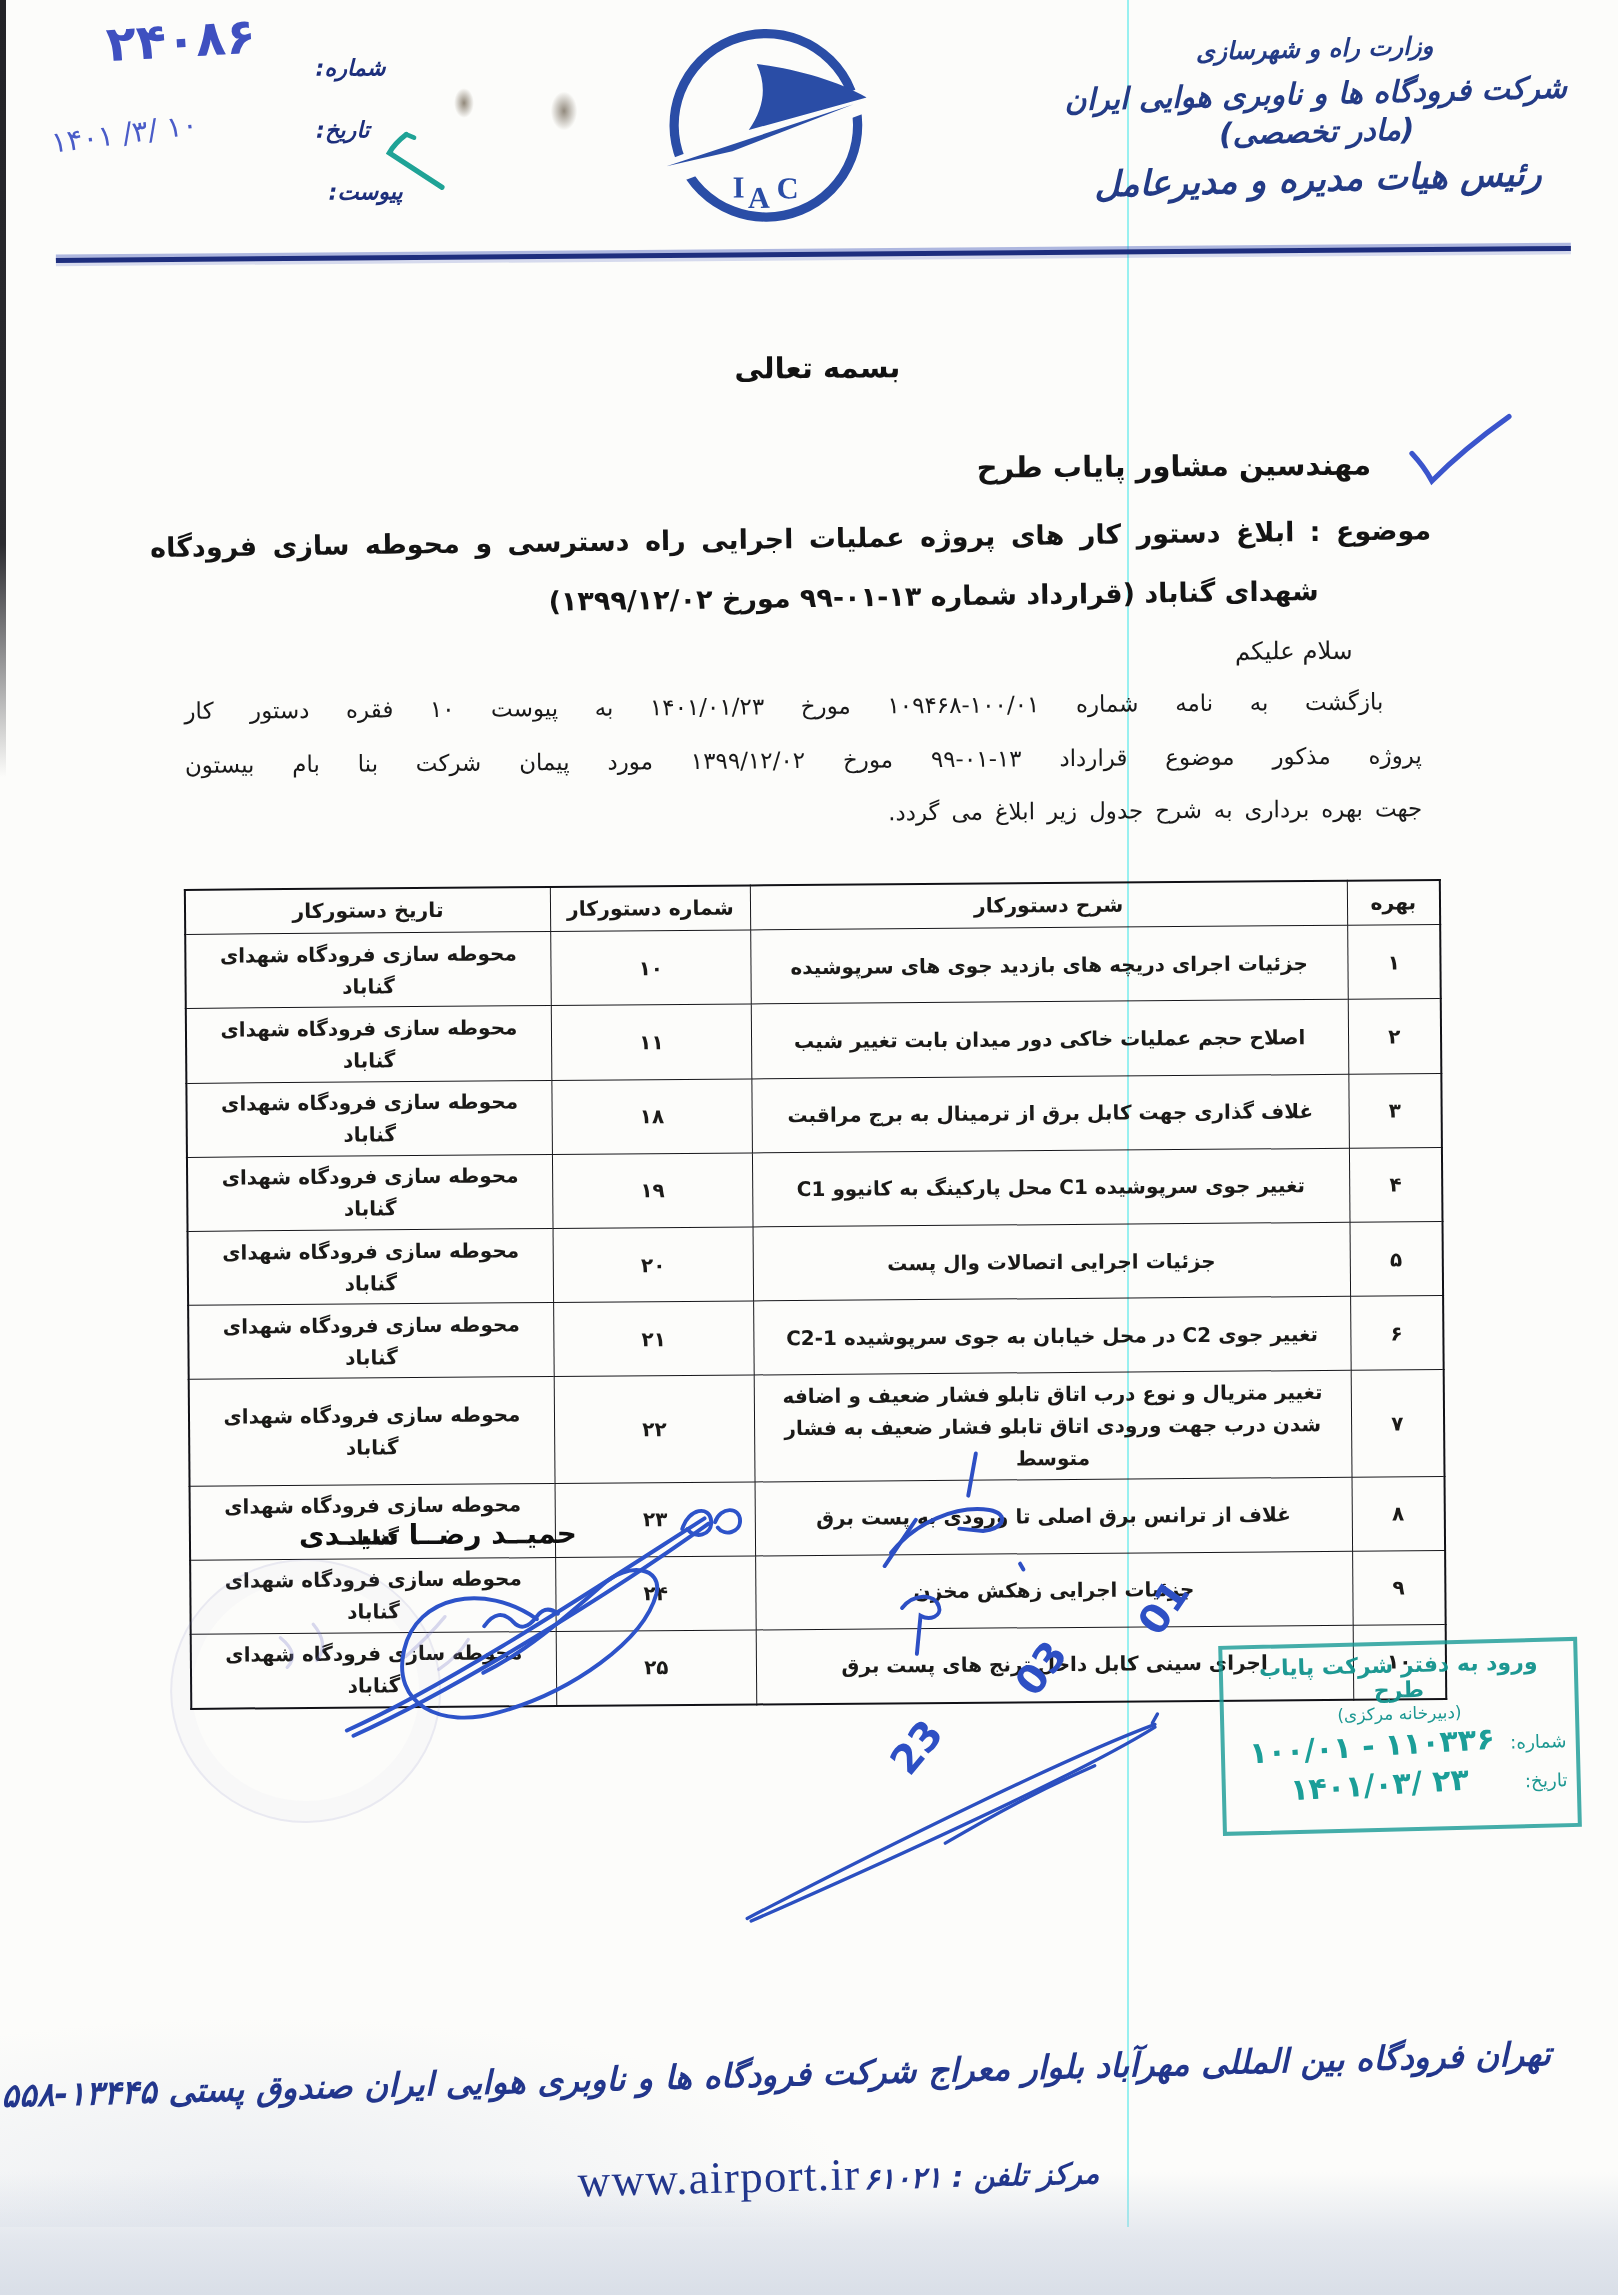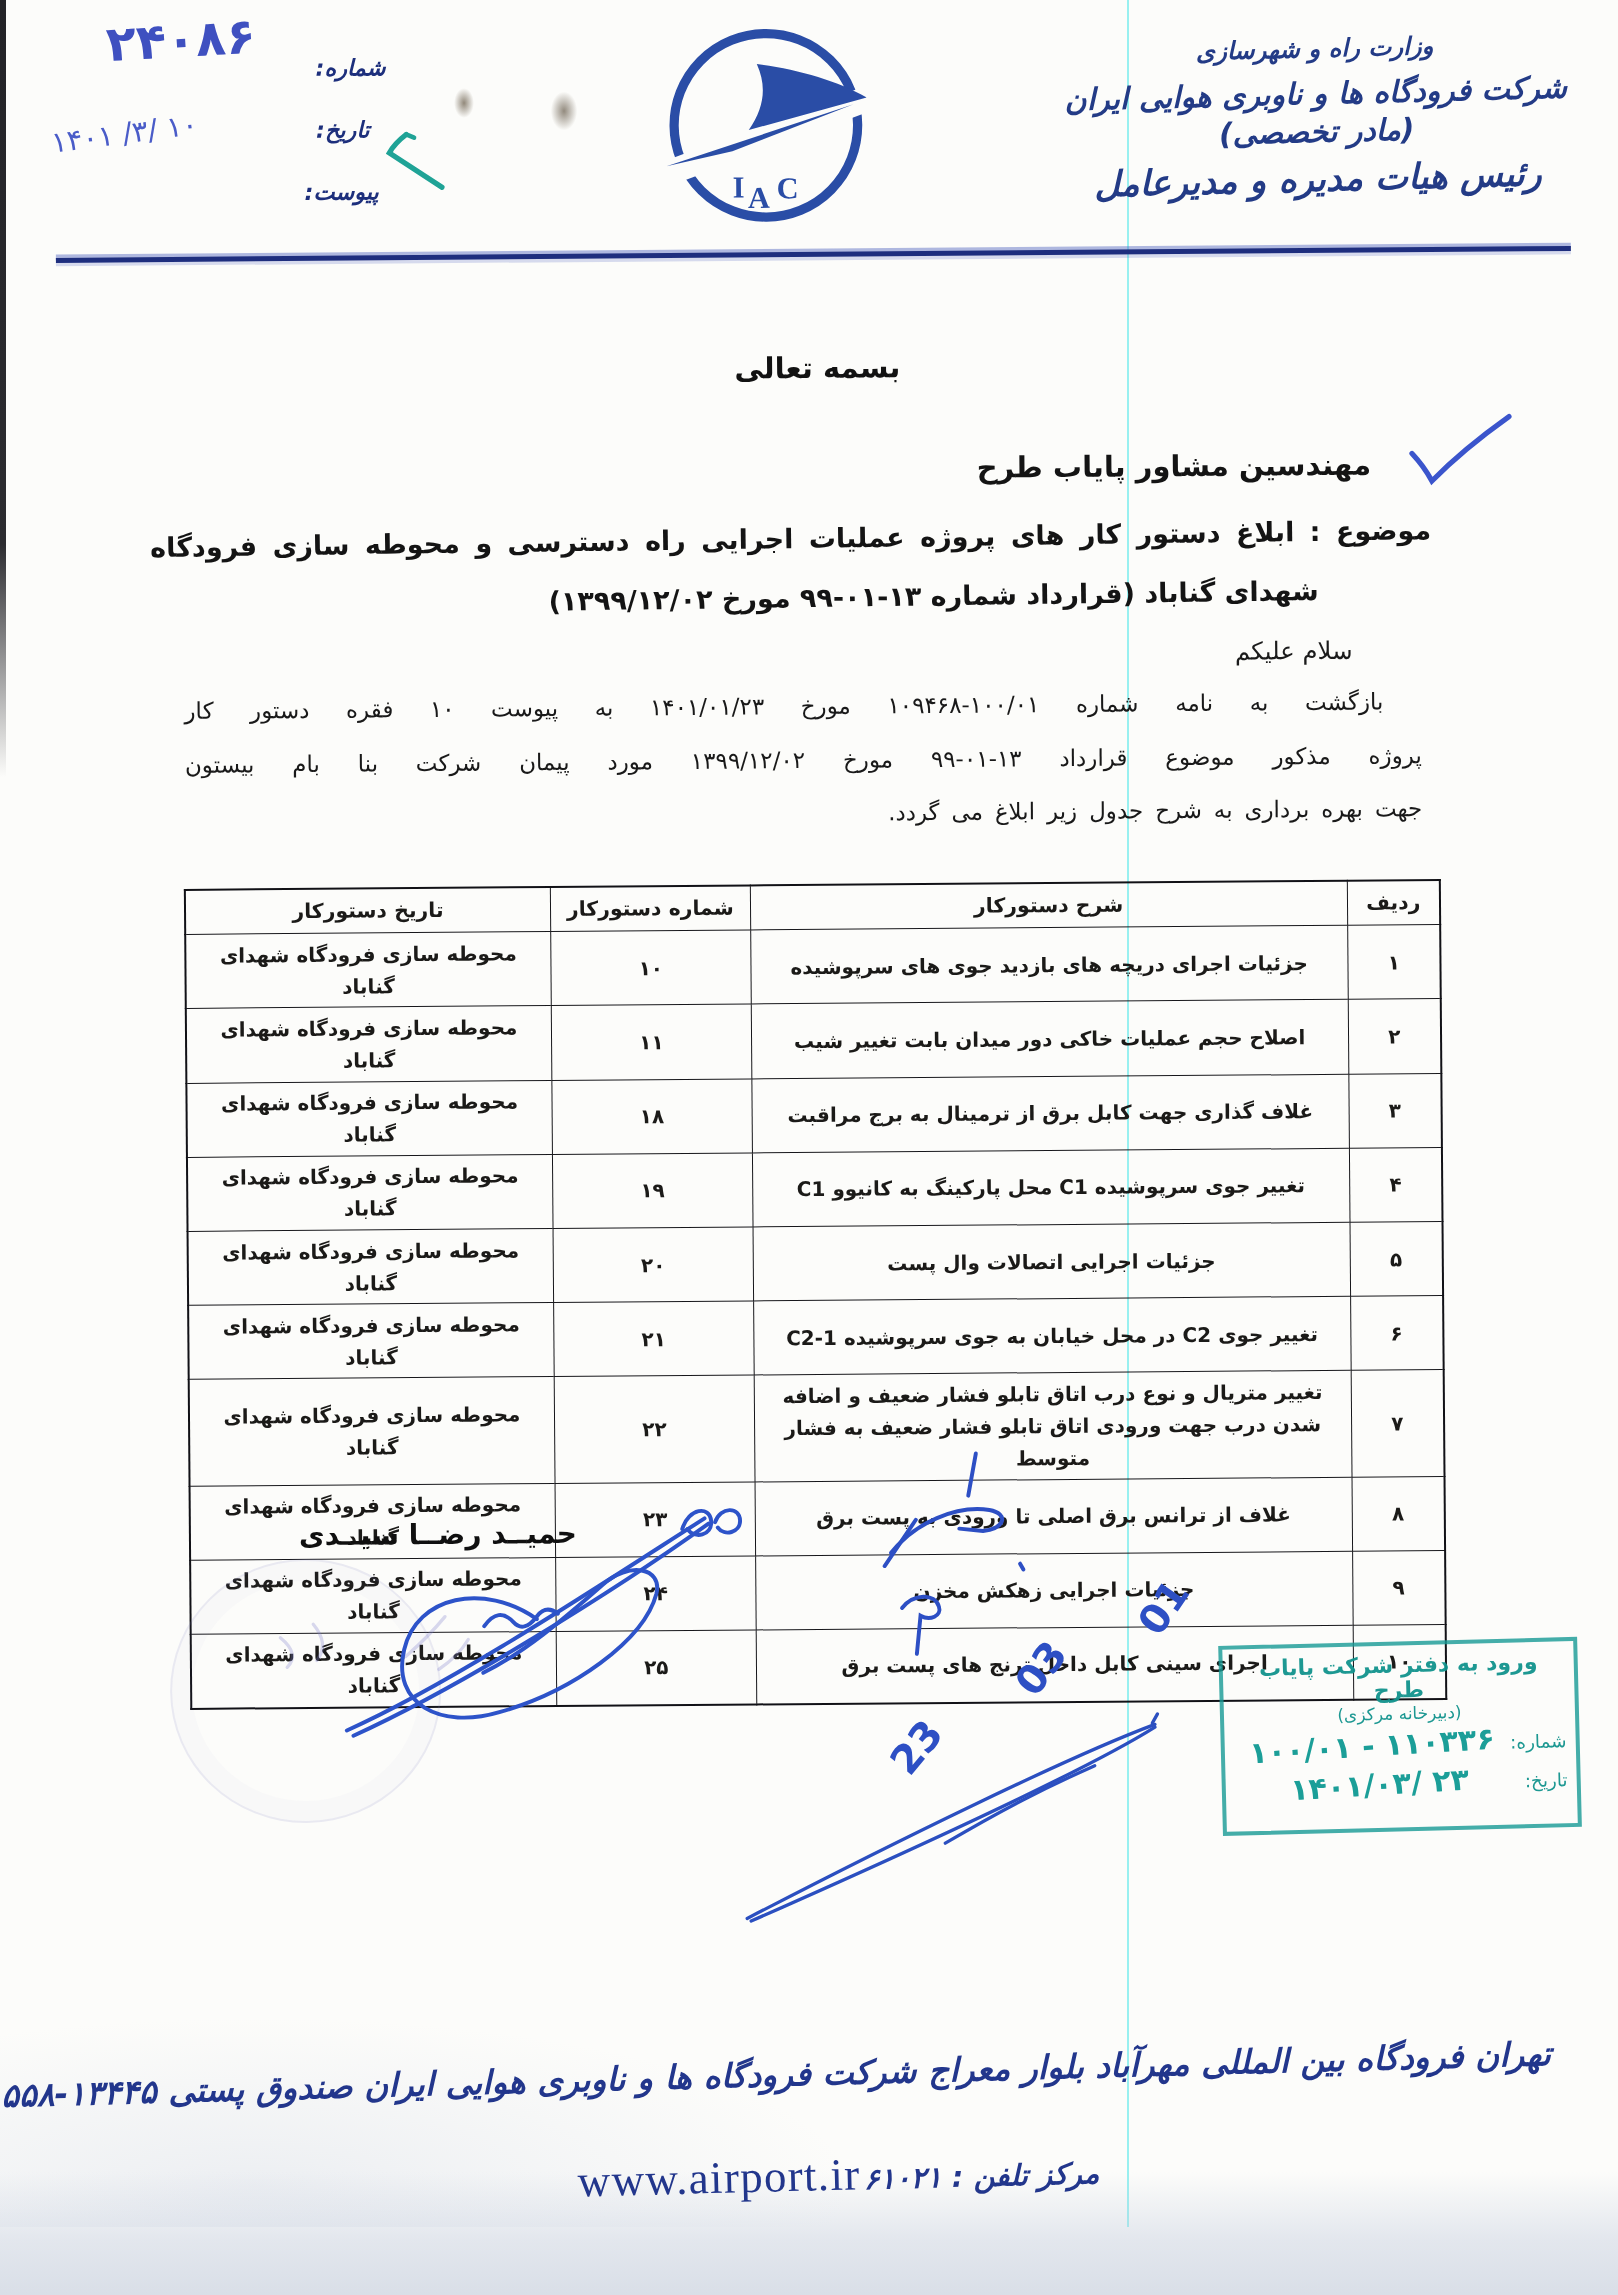--- a/index.html
+++ b/index.html
@@ -100,21 +100,21 @@
   <div class="abs cyan-line"></div>
   <div class="abs smudge1"></div>
   <div class="abs smudge2"></div>
   <div class="abs mid-wash"></div>
   <div class="abs bottom-wash"></div>
 
   <div class="tilt">
 
     <div class="abs meta-label rtl" style="left:324px;top:51px;">شماره:</div>
     <div class="abs meta-label rtl" style="left:324px;top:113px;">تاریخ:</div>
-    <div class="abs meta-label rtl" style="left:312px;top:175px;">پیوست:</div>
+    <div class="abs meta-label rtl" style="left:336px;top:175px;">پیوست:</div>
 
     <div class="abs hw-number ltr" style="left:115px;top:6.6px;">۲۴۰۸۶</div>
     <div class="abs hw-date ltr" style="left:59px;top:111px;">۱۴۰۱ /۳/ ۱۰</div>
 
     <svg class="abs" style="left:392px;top:127px;" width="72" height="63" viewBox="0 0 110 95">
       <path d="M34 6 C22 15 13 25 8 34 L88 87" fill="none" stroke="#1fa396" stroke-width="8" stroke-linecap="round"></path>
       <path d="M34 6 l12 5" fill="none" stroke="#1fa396" stroke-width="7" stroke-linecap="round"></path>
     </svg>
 
     <svg class="abs" style="left:673px;top:24px;" width="202" height="202" viewBox="0 0 306 306">
@@ -154,21 +154,21 @@
 
     <table class="abs worklist">
       <colgroup>
         <col style="width:93px">
           <col style="width:598px">
           <col style="width:200px">
           <col style="width:366px">
       </colgroup>
       <thead>
         <tr>
-          <th>ردیف</th>
+          <th>بهره</th>
           <th>شرح دستورکار</th>
           <th>شماره دستورکار</th>
           <th>تاریخ دستورکار</th>
         </tr>
       </thead>
       <tbody>
       <tr>
         <td>۱</td>
         <td>جزئیات اجرای دریچه های بازدید جوی های سرپوشیده</td>
         <td>۱۰</td>

